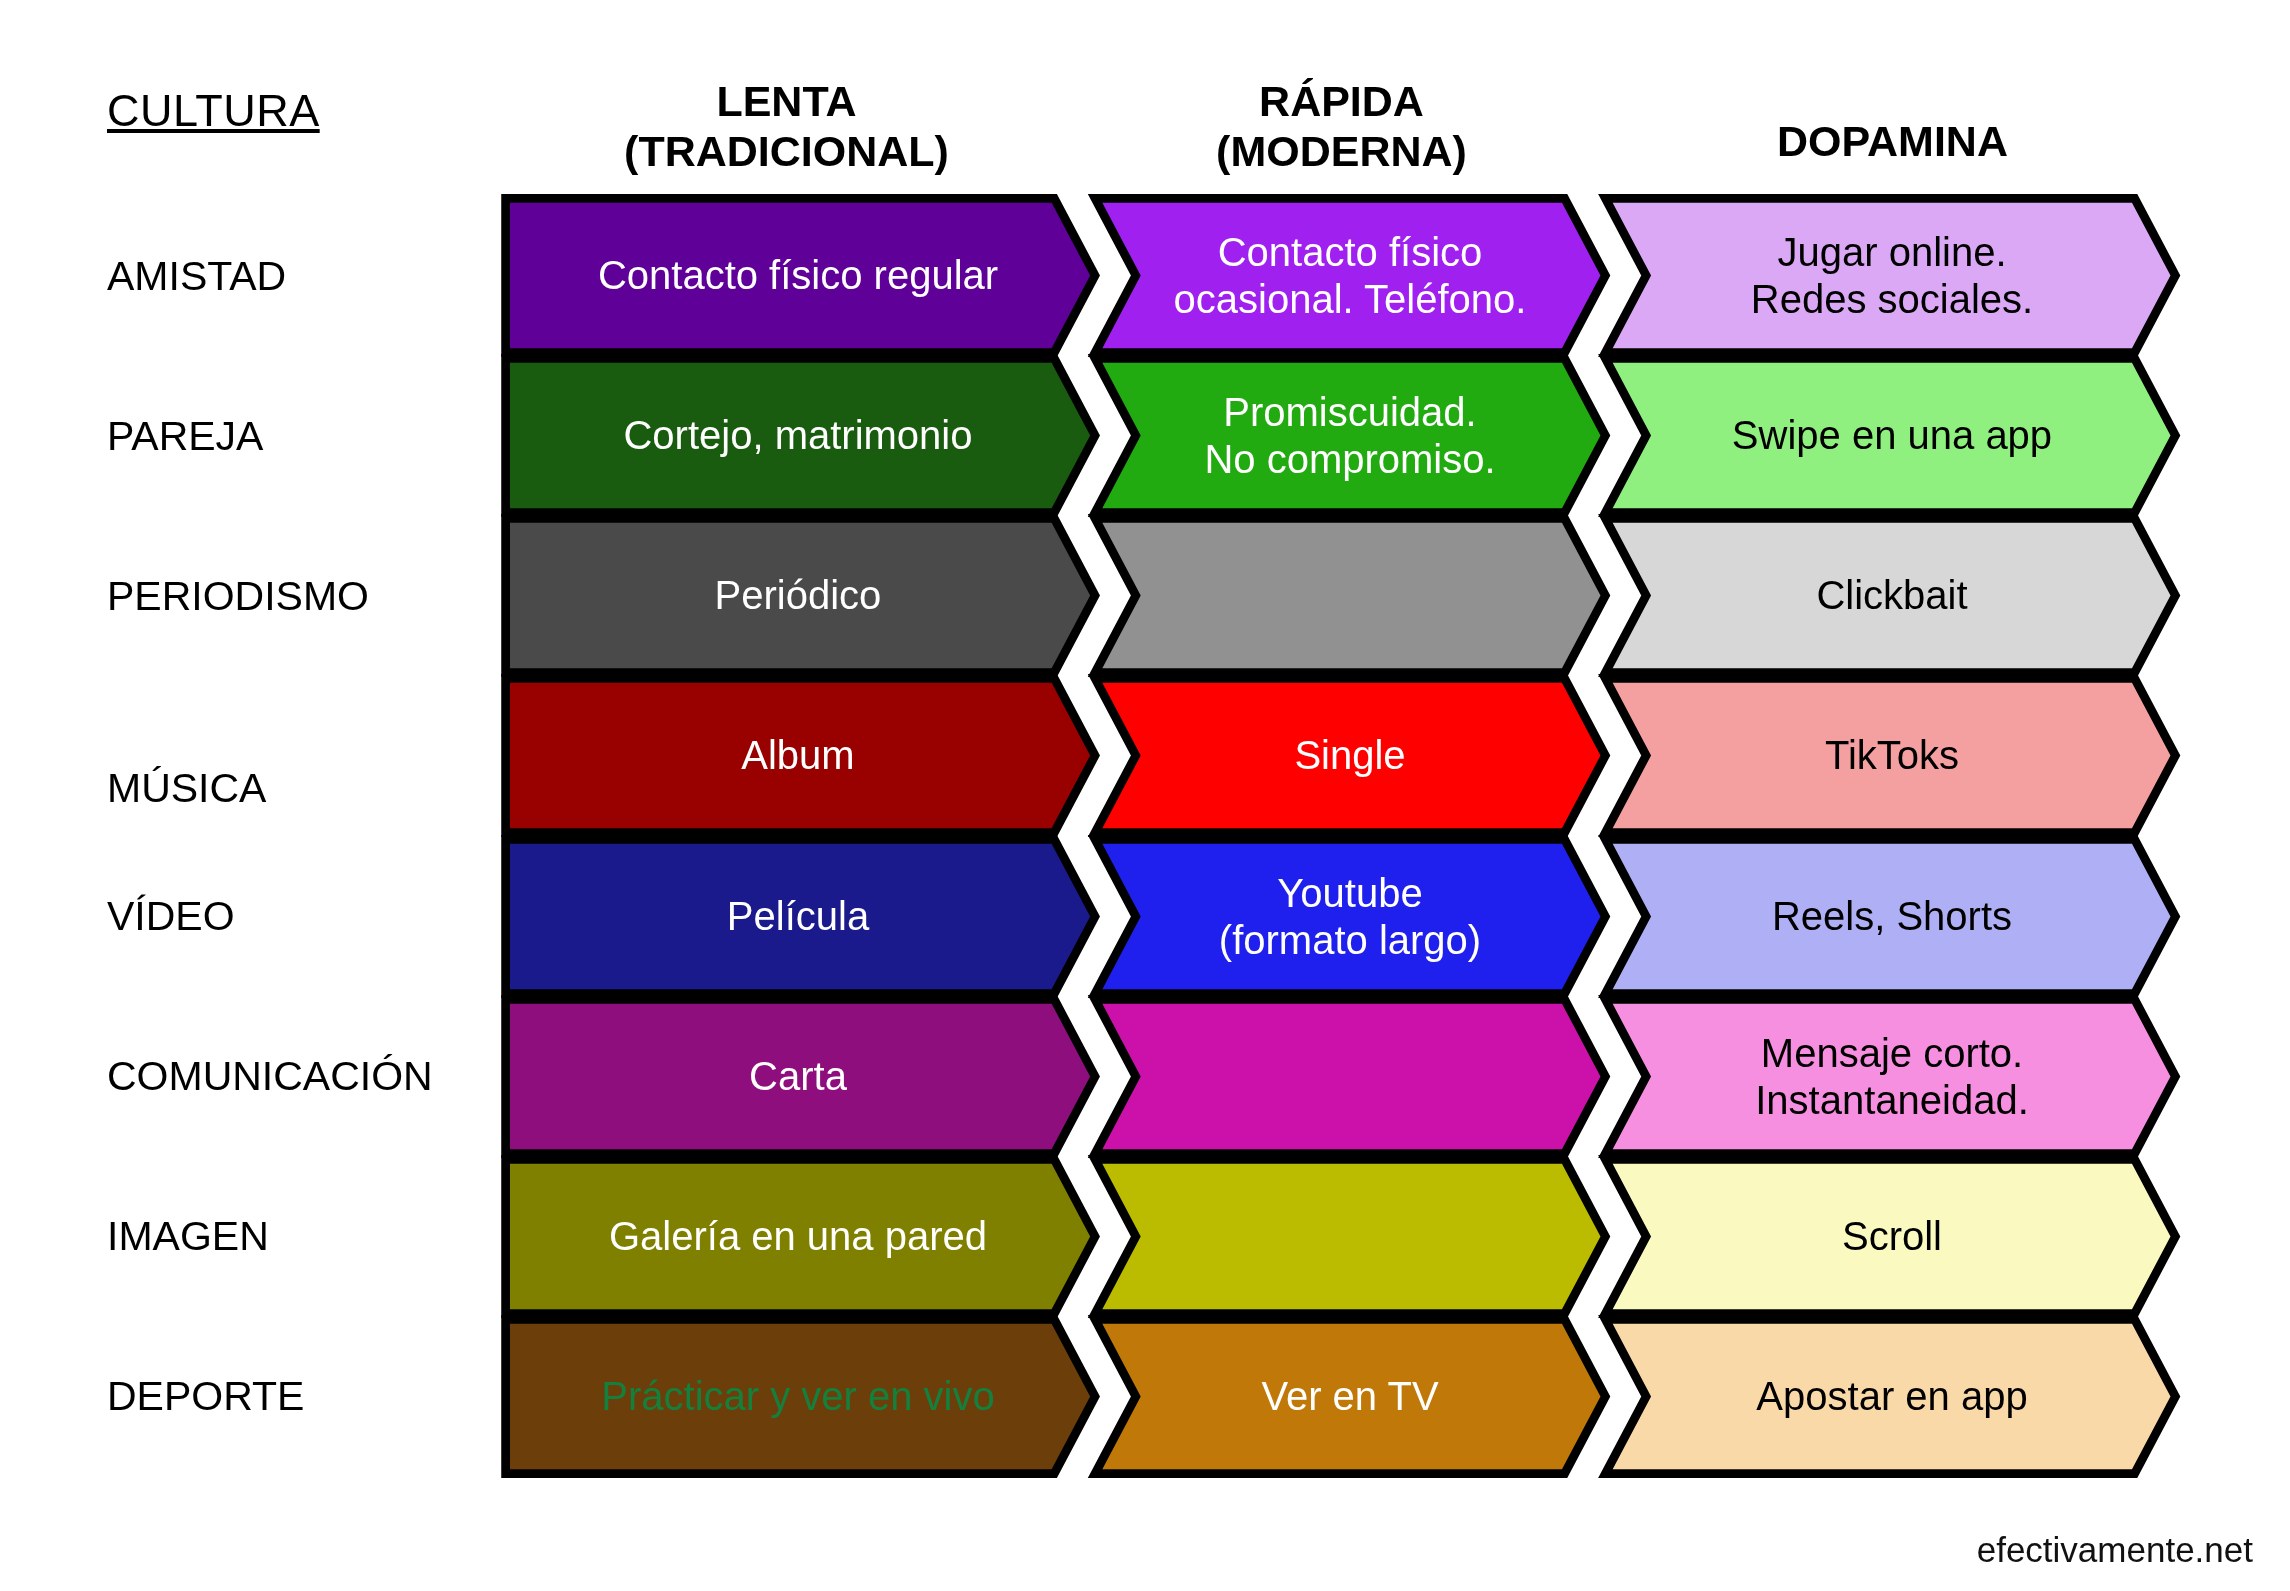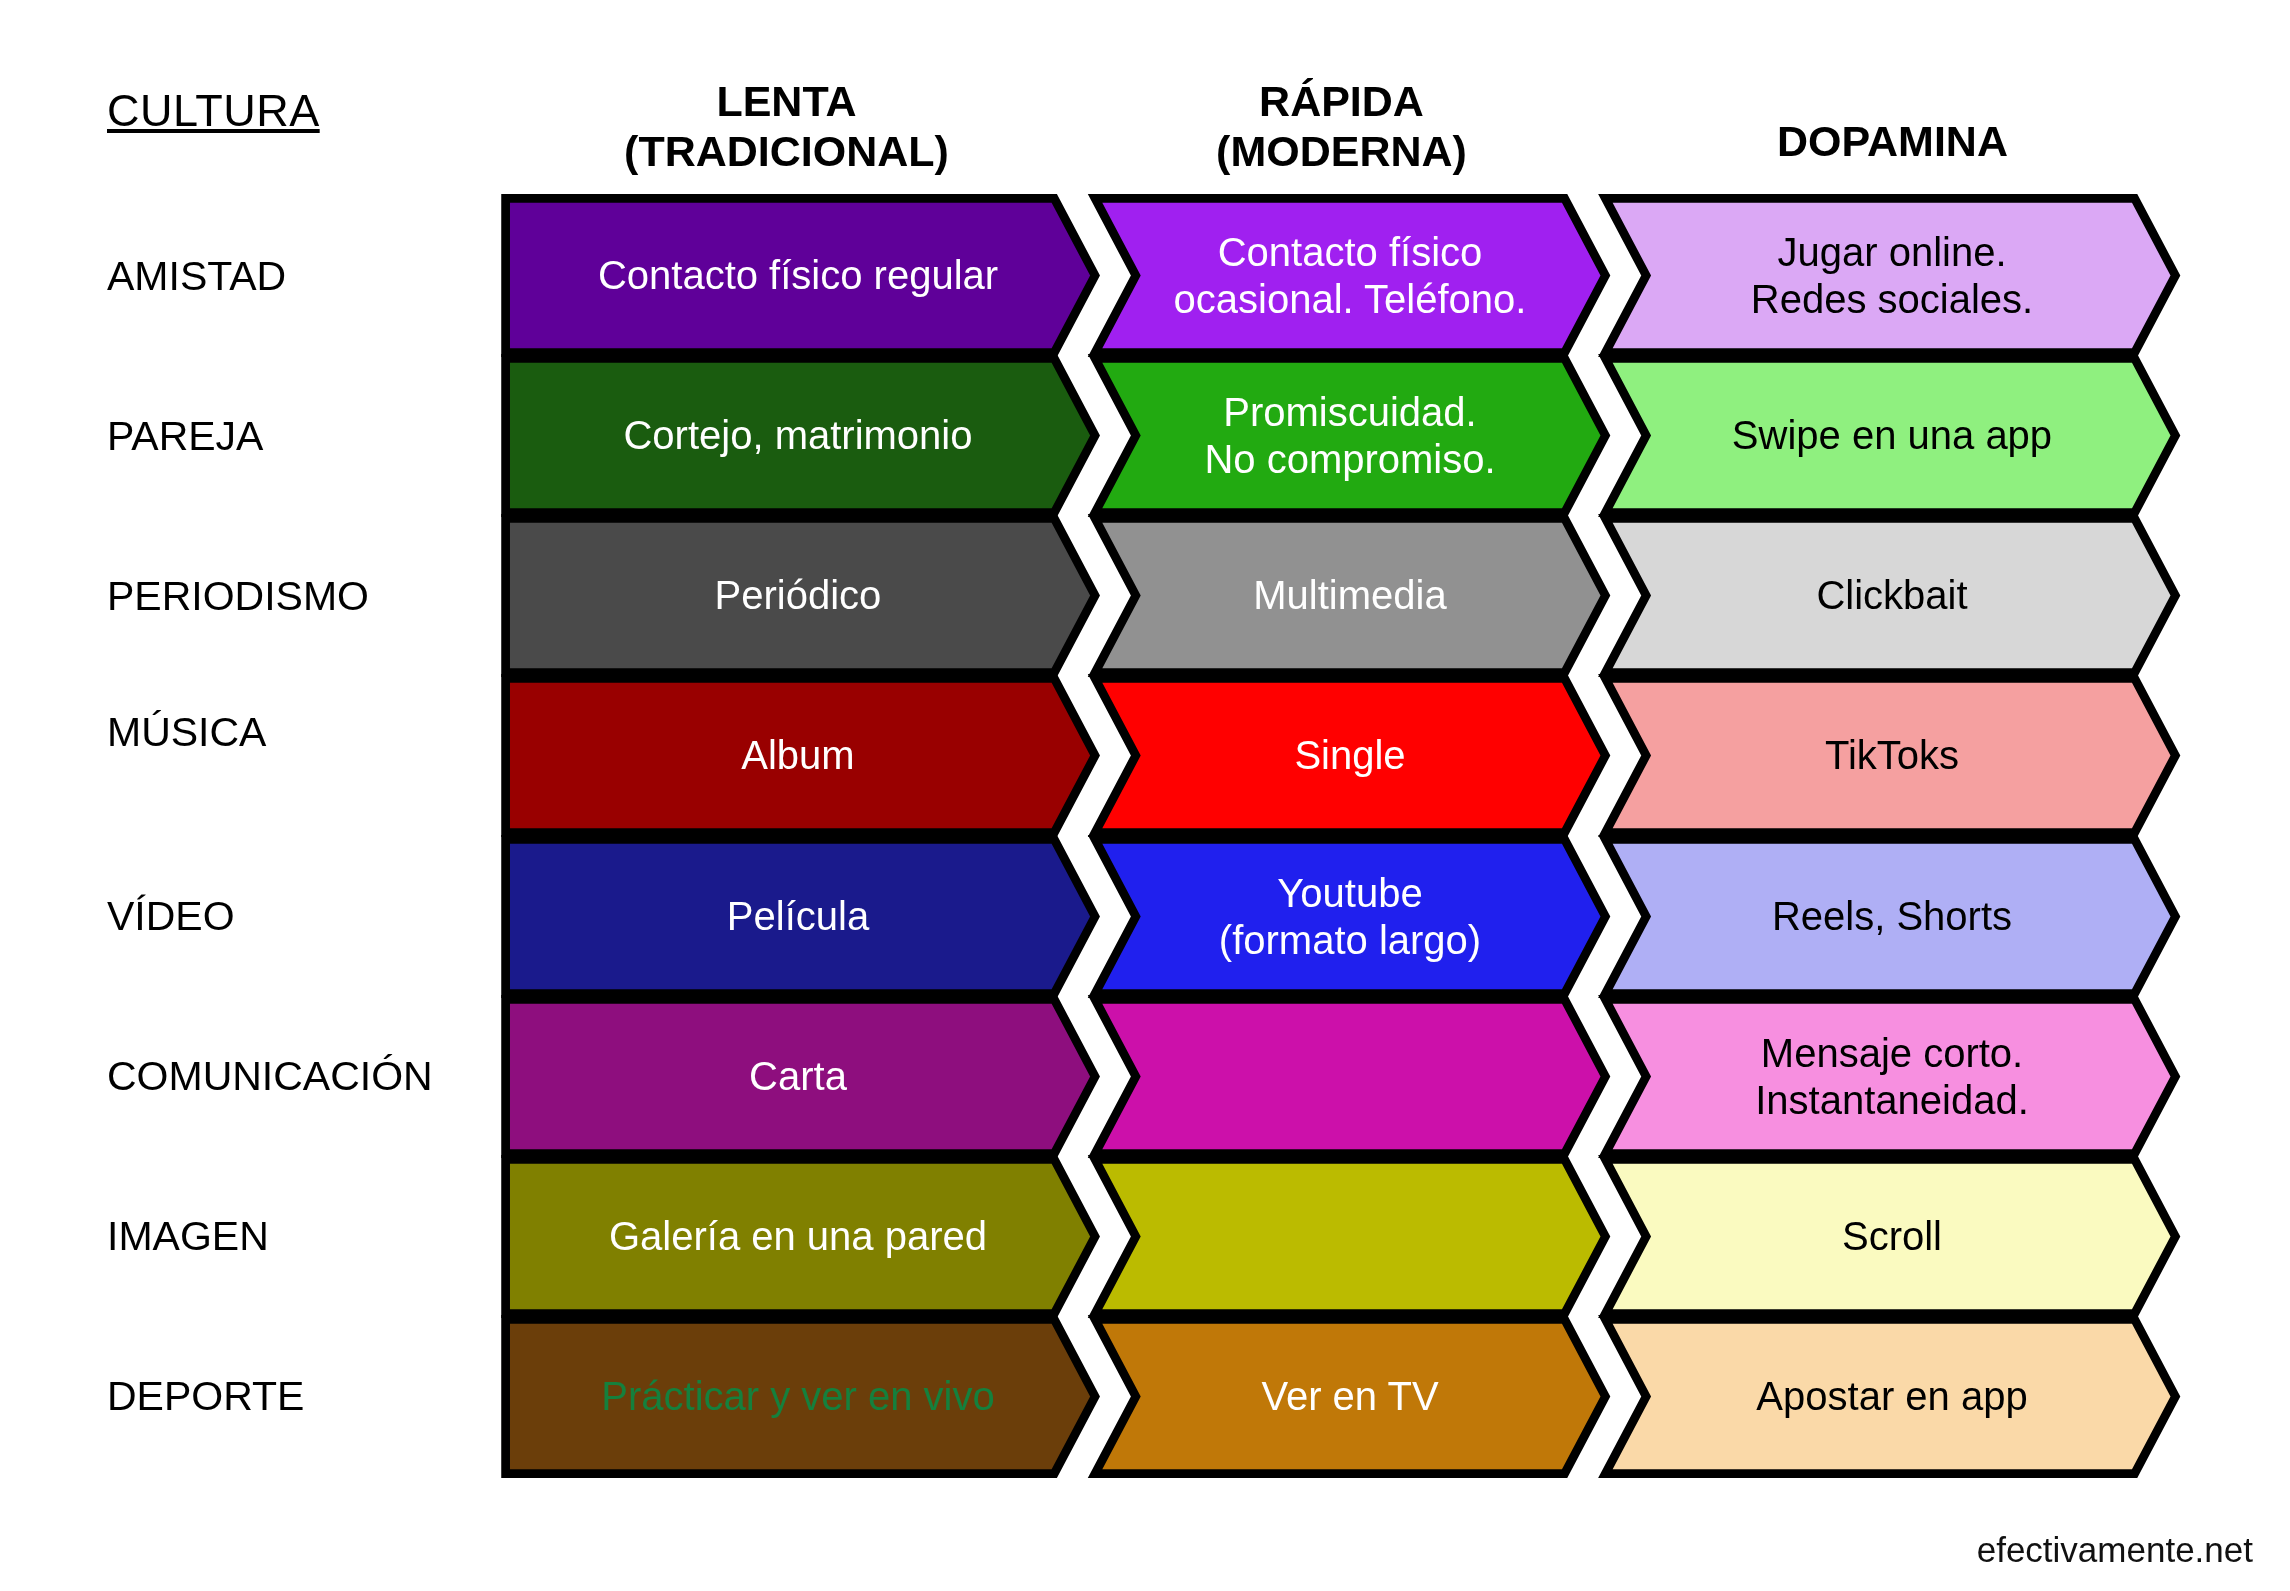--- a/index.html
+++ b/index.html
@@ -171,28 +171,25 @@
       <div class="row-label" style="top: 596px;">PERIODISMO</div>
       <div class="chev-row" style="top: 514px; left: 501px;">
         <svg viewBox="0 0 1730 168">
           <path d="M 4.5 4.5 L 570 4.5 L 612 84 L 570 163.5 L 4.5 163.5 Z" fill="#4A4A4A" stroke="#000000" stroke-width="9" stroke-linejoin="miter"></path>
           <path d="M 612 4.5 L 1096 4.5 L 1138 84 L 1096 163.5 L 612 163.5 L 654 84 Z" fill="#919191" stroke="#000000" stroke-width="9" stroke-linejoin="miter"></path>
           <path d="M 1138 4.5 L 1683.5 4.5 L 1725.5 84 L 1683.5 163.5 L 1138 163.5 L 1180 84 Z" fill="#D7D7D7" stroke="#000000" stroke-width="9" stroke-linejoin="miter"></path>
         </svg>
         <div class="cell-text" style="left: 0px; width: 594px; color: rgb(255, 255, 255);">
           <span class="ln">Periódico</span>
         </div>
-        <div class="cell-text" style="left: 594px; width: 510px; color: rgb(255, 255, 255);">
-          <span class="ln">Multimedia</span>
-        </div>
         <div class="cell-text" style="left: 1104px; width: 574px; color: rgb(0, 0, 0);">
           <span class="ln">Clickbait</span>
         </div>
       </div>
-      <div class="row-label" style="top: 732px; text-align: right;">MÚSICA</div>
+      <div class="row-label" style="top: 788px; text-align: right;">MÚSICA</div>
       <div class="chev-row" style="top: 674px; left: 501px;">
         <svg viewBox="0 0 1730 168">
           <path d="M 4.5 4.5 L 570 4.5 L 612 84 L 570 163.5 L 4.5 163.5 Z" fill="#990000" stroke="#000000" stroke-width="9" stroke-linejoin="miter"></path>
           <path d="M 612 4.5 L 1096 4.5 L 1138 84 L 1096 163.5 L 612 163.5 L 654 84 Z" fill="#FF0000" stroke="#000000" stroke-width="9" stroke-linejoin="miter"></path>
           <path d="M 1138 4.5 L 1683.5 4.5 L 1725.5 84 L 1683.5 163.5 L 1138 163.5 L 1180 84 Z" fill="#F5A0A0" stroke="#000000" stroke-width="9" stroke-linejoin="miter"></path>
         </svg>
         <div class="cell-text" style="left: 0px; width: 594px; color: rgb(255, 255, 255);">
           <span class="ln">Album</span>
         </div>
         <div class="cell-text" style="left: 594px; width: 510px; color: rgb(255, 255, 255);">

